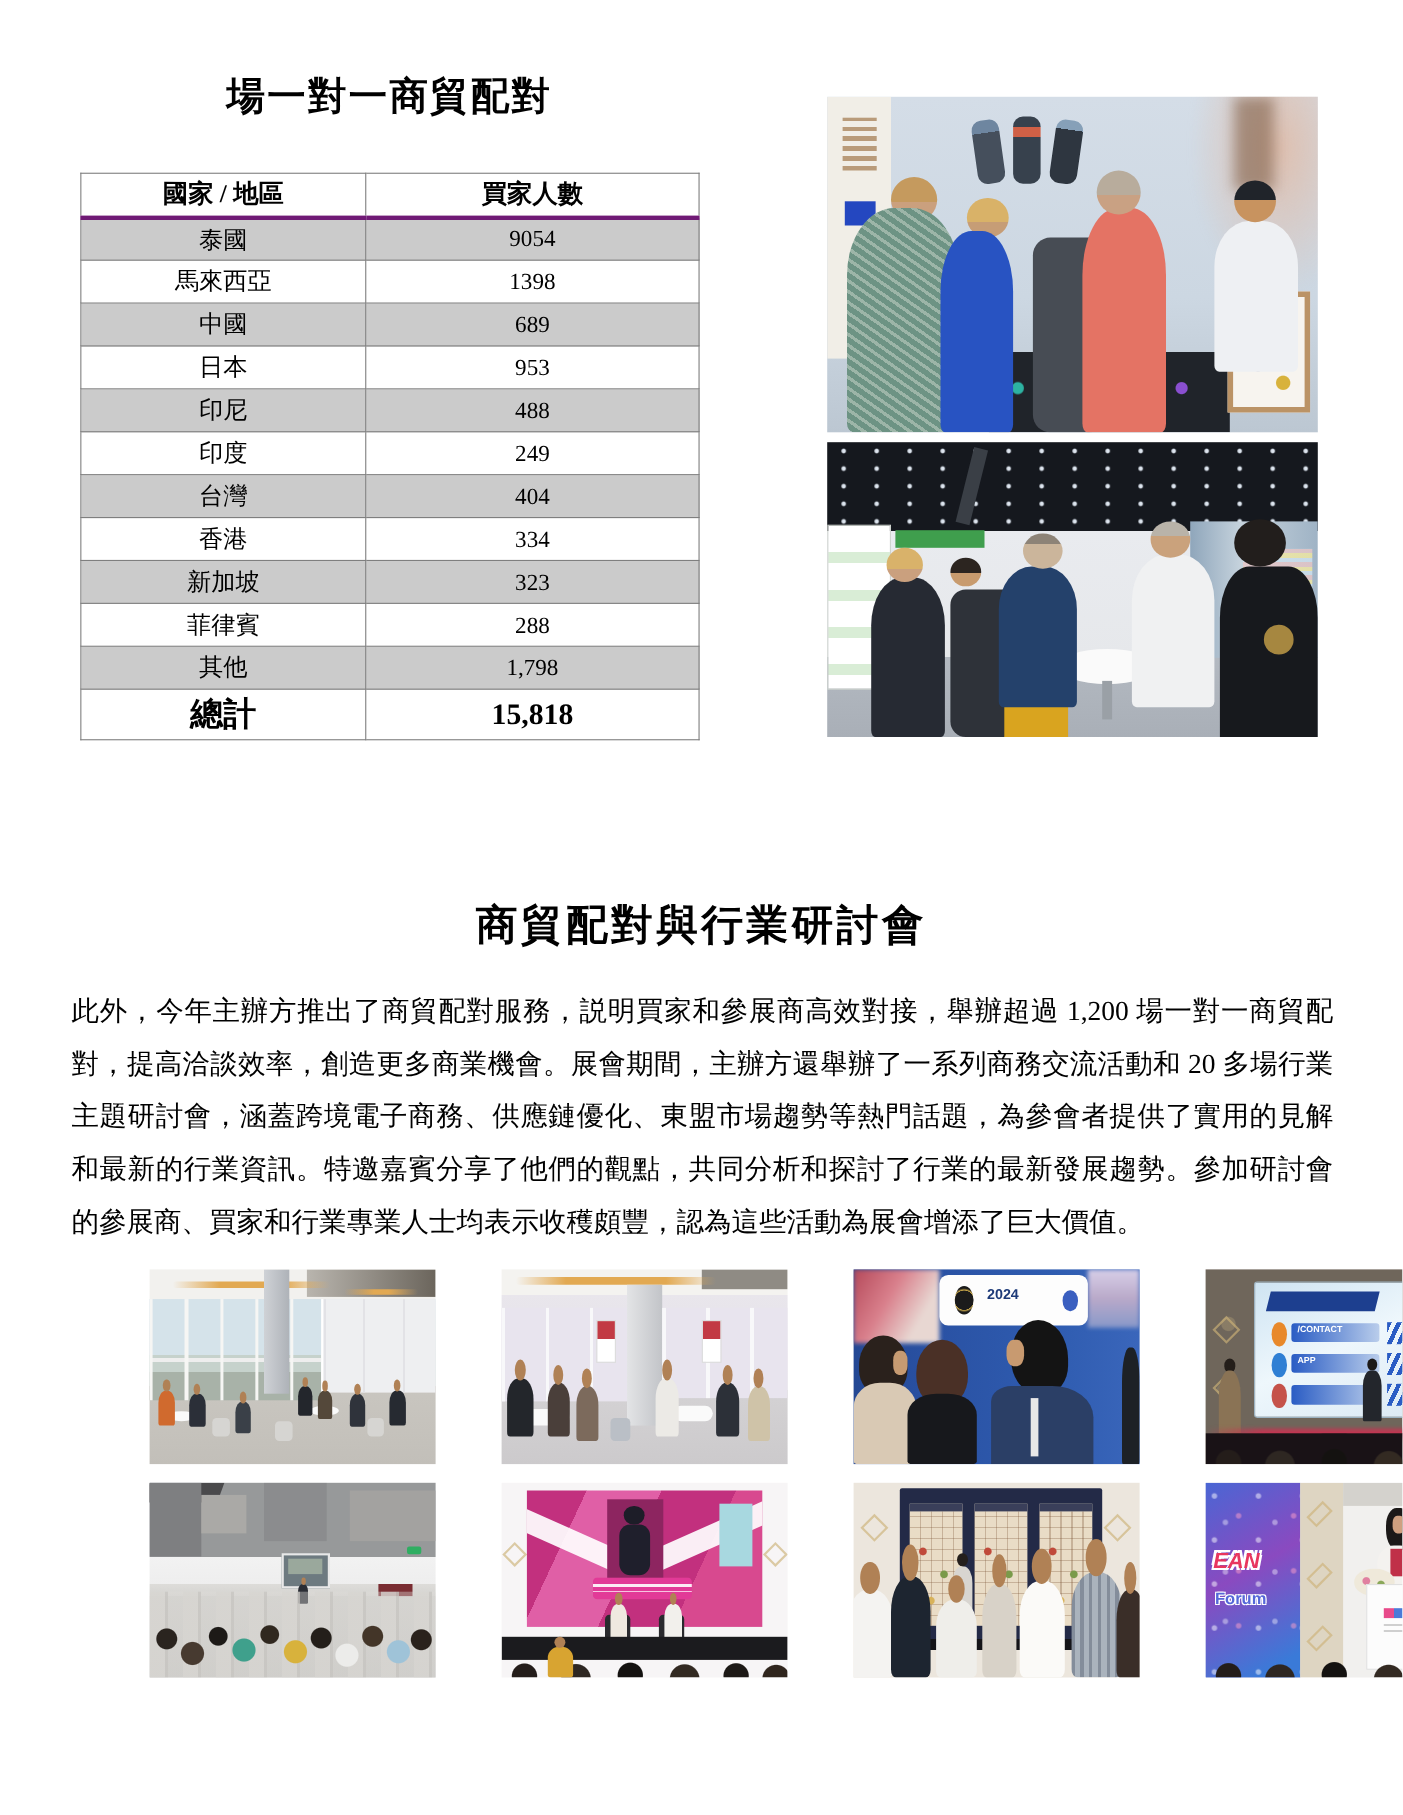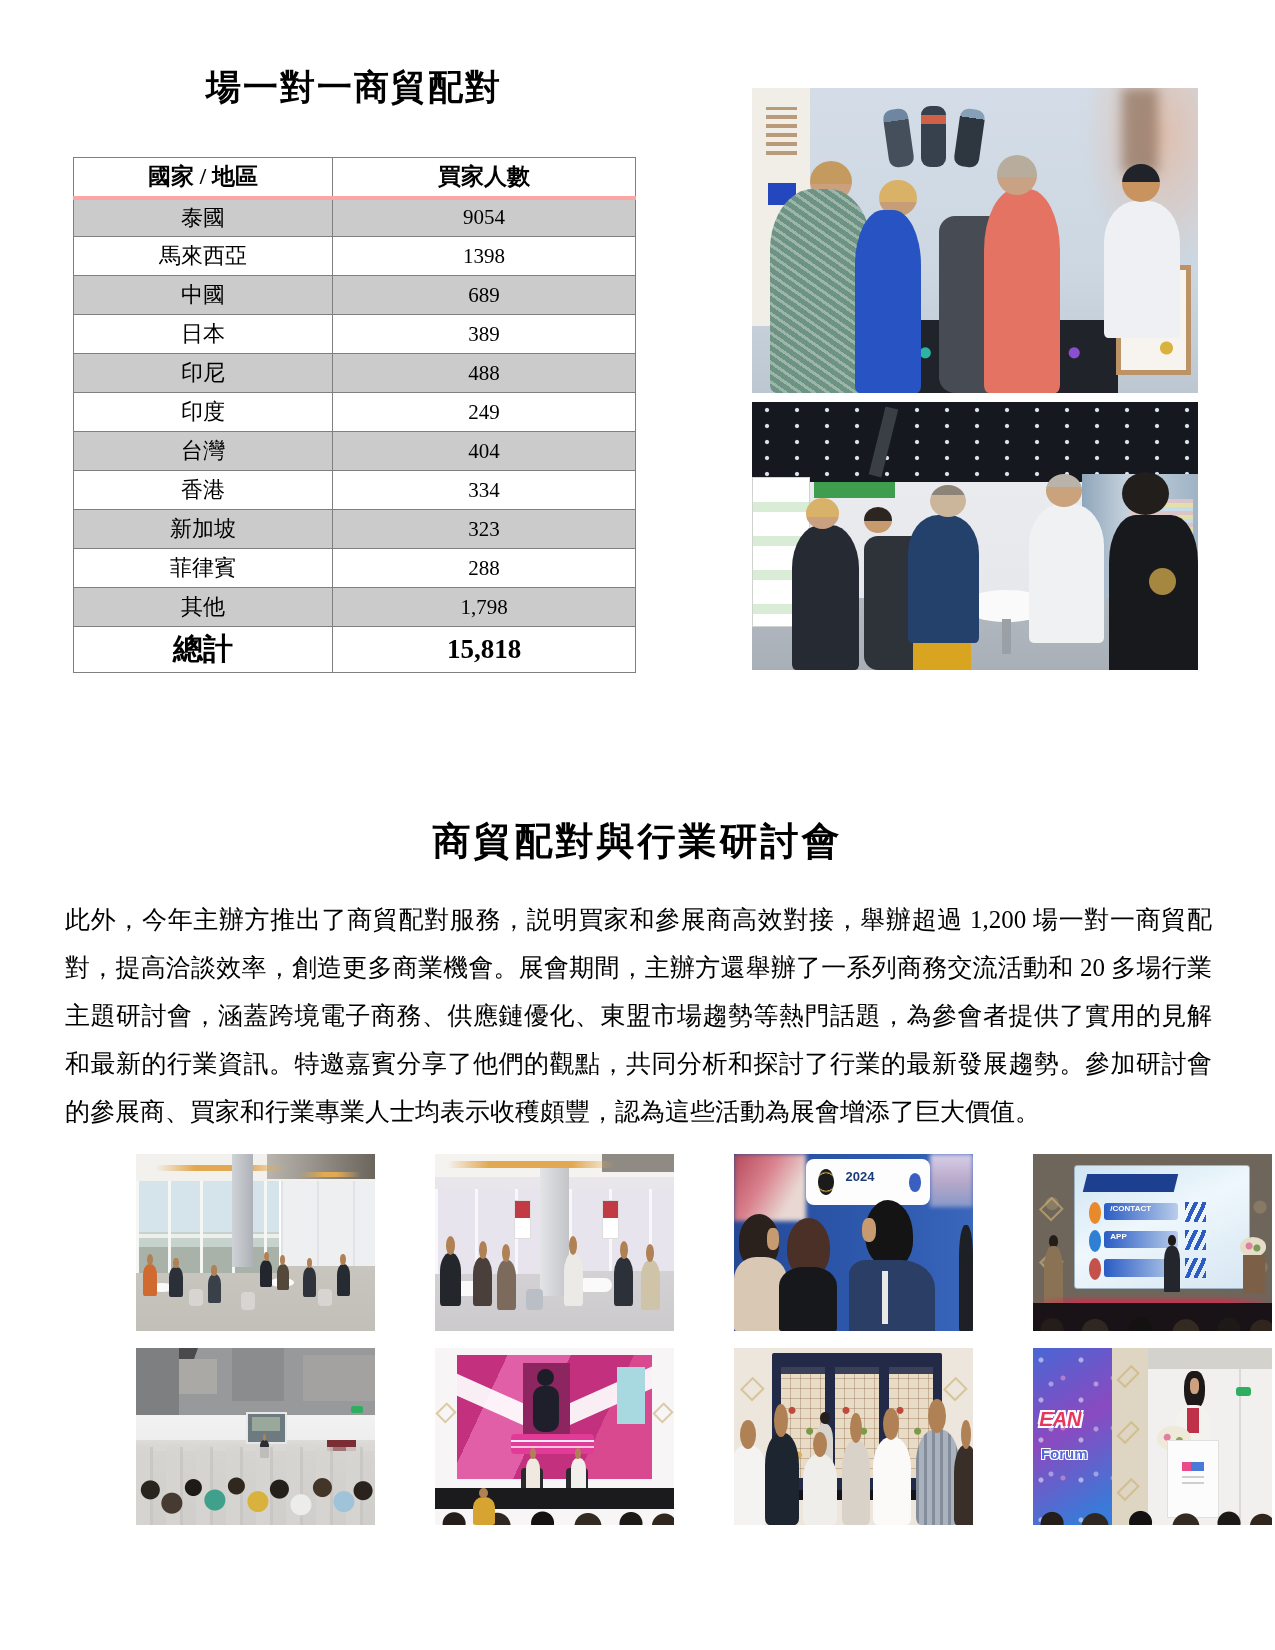--- a/index.html
+++ b/index.html
@@ -9,21 +9,21 @@
 
   .title1 { position:absolute; left:73px; top:64px; width:562px; text-align:center;
             font-size:35px; font-weight:600; letter-spacing:2px; }
   .title2 { position:absolute; left:65px; top:816px; width:1145px; text-align:center;
             font-size:38px; font-weight:600; letter-spacing:3px; }
 
   table.buyer { position:absolute; left:73px; top:157px; width:562px;
                 border-collapse:collapse; table-layout:fixed; }
   table.buyer th, table.buyer td { border:1px solid #7f7f7f; text-align:center; vertical-align:middle; }
   table.buyer th { height:40px; font-size:23px; font-weight:600; background:#fff;
-                   border-bottom:4px solid #fca5a5; }
+                   border-bottom:4px solid #701a75; }
   table.buyer td { height:39px; font-size:22px; }
   table.buyer td.num { font-size:21px; }
   tr.shaded td { background:#cbcbcb; }
   tr.total td { height:46px; font-weight:bold; }
   tr.total td.lbl { font-size:30px; }
   tr.total td.num { font-size:27px;text-align:center; }
 
   .body-text { position:absolute; left:65px; top:896px; width:1147px;
                font-size:25px; line-height:48px; text-align:justify; text-justify:inter-ideograph; }
 
@@ -40,21 +40,21 @@
   
   .tr1 { left:752px; top:88px; width:446px; height:305px;
          background:linear-gradient(180deg,#d4dde7 0%,#ccd7e2 60%,#bcc7d2 100%); }
   
   .tr2 { left:752px; top:402px; width:446px; height:268px;
          background:linear-gradient(180deg,#15181e 0%,#15181e 30%,#e9ebef 30%,#e6e8eb 73%,#b3b9c1 73%,#a9afb7 100%); }
   .lights { background-image:radial-gradient(circle, rgba(232,240,250,.95) 1.5px, transparent 2.6px);
             background-size:30px 16px; }
 
   
-  .gp { width:239px; height:177px; position:relative; overflow:hidden; flex:0 0 auto;margin-left:44px; }
+  .gp { width:260px; height:177px; position:relative; overflow:hidden; flex:0 0 auto;margin-left:44px; }
   .grid-row { position:absolute; left:92px; display:flex; gap:16px; }
   .row1 { top:1154px; } .row2 { top:1348px; }
 
   .p11 { background:linear-gradient(180deg,#f2f1ee 0%,#f2f1ee 15%,#dfe7ea 15%,#d6dedd 60%,#c9c6c0 60%,#c2bfb9 100%); }
   .p12 { background:linear-gradient(180deg,#f4f3f0 0%,#f4f3f0 13%,#e9e6ec 13%,#e2dfe6 62%,#d4d2d4 62%,#cccacc 100%); }
   .p13 { background:linear-gradient(90deg,#244894 0%,#2a52a4 30%,#2f5cb0 70%,#3a66bb 100%); }
   .p14 { background-color:#6f665b;
          background-image:radial-gradient(circle at 8% 28%, rgba(205,182,130,.28) 0 6px, transparent 7px),
                           radial-gradient(circle at 6% 62%, rgba(205,182,130,.22) 0 5px, transparent 6px),
                           radial-gradient(circle at 95% 30%, rgba(205,182,130,.25) 0 6px, transparent 7px),
@@ -124,21 +124,21 @@
       <tr>
           <td>馬來西亞</td>
           <td class="num">1398</td>
         </tr>
       <tr class="shaded">
           <td>中國</td>
           <td class="num">689</td>
         </tr>
       <tr>
           <td>日本</td>
-          <td class="num">389</td>
+          <td class="num">953</td>
         </tr>
       <tr class="shaded">
           <td>印尼</td>
           <td class="num">488</td>
         </tr>
       <tr>
           <td>印度</td>
           <td class="num">249</td>
         </tr>
       <tr class="shaded">

